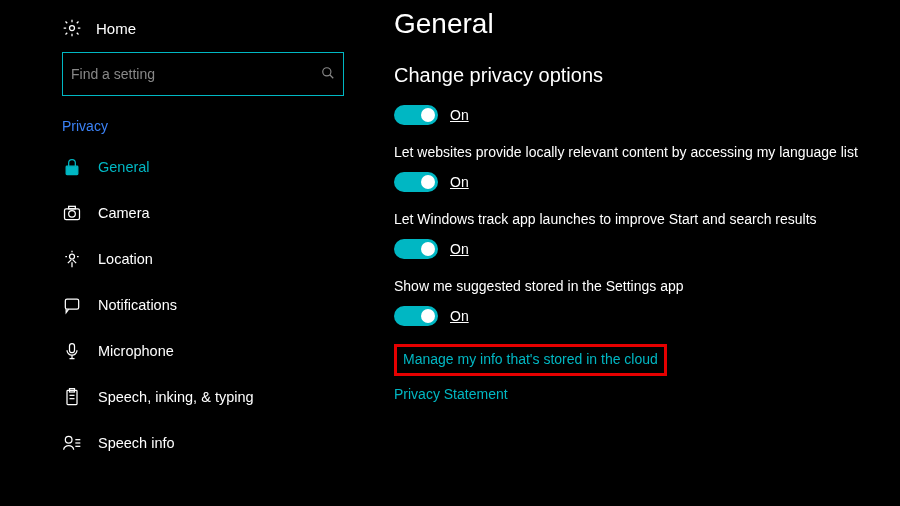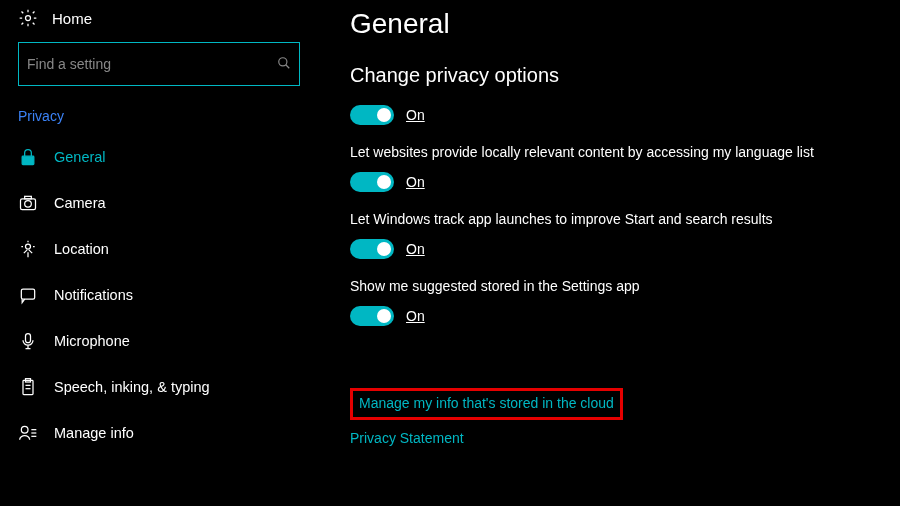--- a/index.html
+++ b/index.html
@@ -8,22 +8,23 @@
     color: #fff;
     font-family: "Segoe UI", Arial, sans-serif;
     font-size: 14px;
     width: 900px;
     height: 506px;
     overflow: hidden;
     display: flex;
   }
   .sidebar {
     width: 320px;
-    padding: 0 0 0 0;
+    padding: 10px 0 0 0;
     flex-shrink: 0;
+    margin-left: 44px;
   }
   .home-row {
     display: flex;
     align-items: center;
     padding: 8px 18px 14px 18px;
     gap: 14px;
   }
   .home-row .label { font-size: 15px; }
   .search-wrap {
     margin: 0 18px 22px 18px;
@@ -120,21 +121,20 @@
     font-size: 14px;
     display: inline-block;
     cursor: pointer;
     margin-bottom: 18px;
   }
   .highlight-box {
     border: 3px solid #e60000;
     padding: 4px 6px 6px 6px;
     display: inline-block;
     margin-bottom: 10px;
-    margin-top: 44px;
   }
 </style>
 </head>
 <body>
 
 <div class="sidebar">
   <div class="home-row">
     <span class="icon">
       <svg viewBox="0 0 24 24">
           <circle cx="12" cy="12" r="3"></circle>
@@ -216,21 +216,21 @@
     <li class="nav-item">
       <span class="icon">
         <svg viewBox="0 0 24 24">
             <circle cx="8" cy="8" r="4"></circle>
             <path d="M2 20c0-3 3-5 6-5s6 2 6 5"></path>
             <line x1="16" y1="8" x2="22" y2="8"></line>
             <line x1="16" y1="12" x2="22" y2="12"></line>
             <line x1="16" y1="16" x2="22" y2="16"></line>
           </svg>
       </span>
-      <span class="nav-label">Manage info</span>
+      <span class="nav-label">Speech info</span>
     </li>
   </ul>
 </div>
 
 <div class="main">
   <h1 class="page-title">General</h1>
   <h2 class="section-heading">Change privacy options</h2>
 
   <div class="option">
     <div class="toggle-row">

